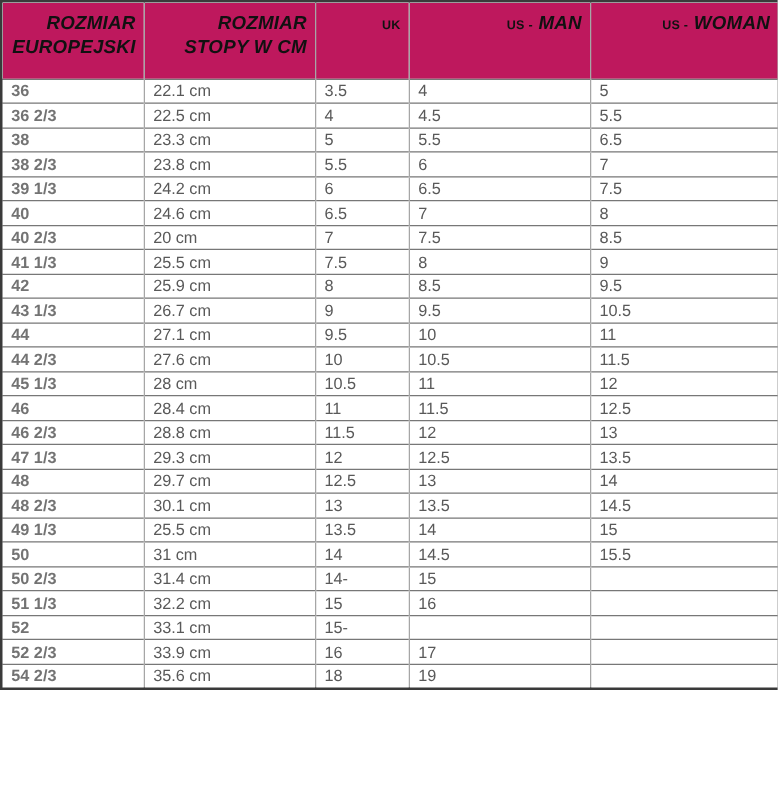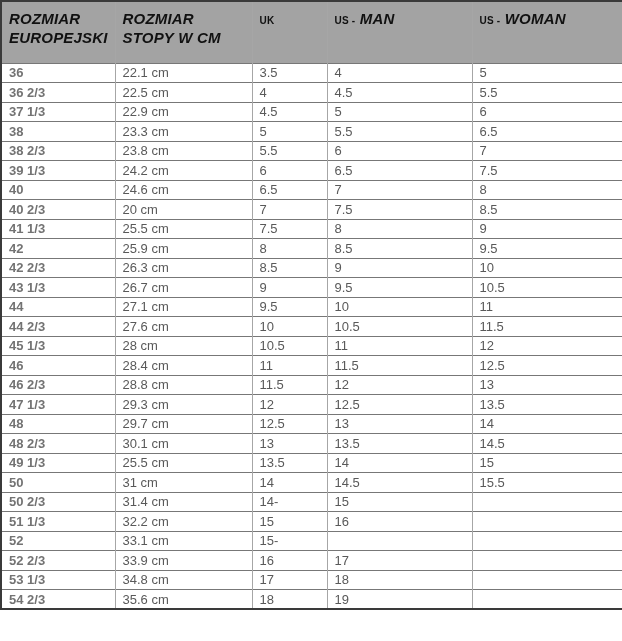--- a/index.html
+++ b/index.html
@@ -23,24 +23,24 @@
     white-space: normal;
   }
   table.size-table th:first-child, table.size-table td:first-child {
     border-left: none;
   }
   
   table.size-table td {
     border-top: 1px solid #777777;
   }
   thead th {
-    background: #a3a3a3;
+    background: #be185d;
     height: 62px;
     vertical-align: top;
-    text-align: left;
+    text-align: right;
     padding: 7px 6px 0 7px;
     color: #111111;
     line-height: 1.2;
   }
   .h-big {
     font-weight: bold;
     font-style: italic;
     font-size: 15px;
     letter-spacing: 0.2px;
   }
@@ -104,27 +104,20 @@
     <td>5</td>
   </tr>
       <tr>
     <td class="c-size">36 2/3</td>
     <td>22.5 cm</td>
     <td>4</td>
     <td>4.5</td>
     <td>5.5</td>
   </tr>
       <tr>
-    <td class="c-size">37 1/3</td>
-    <td>22.9 cm</td>
-    <td>4.5</td>
-    <td>5</td>
-    <td>6</td>
-  </tr>
-      <tr>
     <td class="c-size">38</td>
     <td>23.3 cm</td>
     <td>5</td>
     <td>5.5</td>
     <td>6.5</td>
   </tr>
       <tr>
     <td class="c-size">38 2/3</td>
     <td>23.8 cm</td>
     <td>5.5</td>
@@ -160,27 +153,20 @@
     <td>9</td>
   </tr>
       <tr>
     <td class="c-size">42</td>
     <td>25.9 cm</td>
     <td>8</td>
     <td>8.5</td>
     <td>9.5</td>
   </tr>
       <tr>
-    <td class="c-size">42 2/3</td>
-    <td>26.3 cm</td>
-    <td>8.5</td>
-    <td>9</td>
-    <td>10</td>
-  </tr>
-      <tr>
     <td class="c-size">43 1/3</td>
     <td>26.7 cm</td>
     <td>9</td>
     <td>9.5</td>
     <td>10.5</td>
   </tr>
       <tr>
     <td class="c-size">44</td>
     <td>27.1 cm</td>
     <td>9.5</td>
@@ -272,27 +258,20 @@
     <td></td>
   </tr>
       <tr>
     <td class="c-size">52 2/3</td>
     <td>33.9 cm</td>
     <td>16</td>
     <td>17</td>
     <td></td>
   </tr>
       <tr>
-    <td class="c-size">53 1/3</td>
-    <td>34.8 cm</td>
-    <td>17</td>
-    <td>18</td>
-    <td></td>
-  </tr>
-      <tr>
     <td class="c-size">54 2/3</td>
     <td>35.6 cm</td>
     <td>18</td>
     <td>19</td>
     <td></td>
   </tr>
     </tbody>
 </table>
 
 </body></html>

